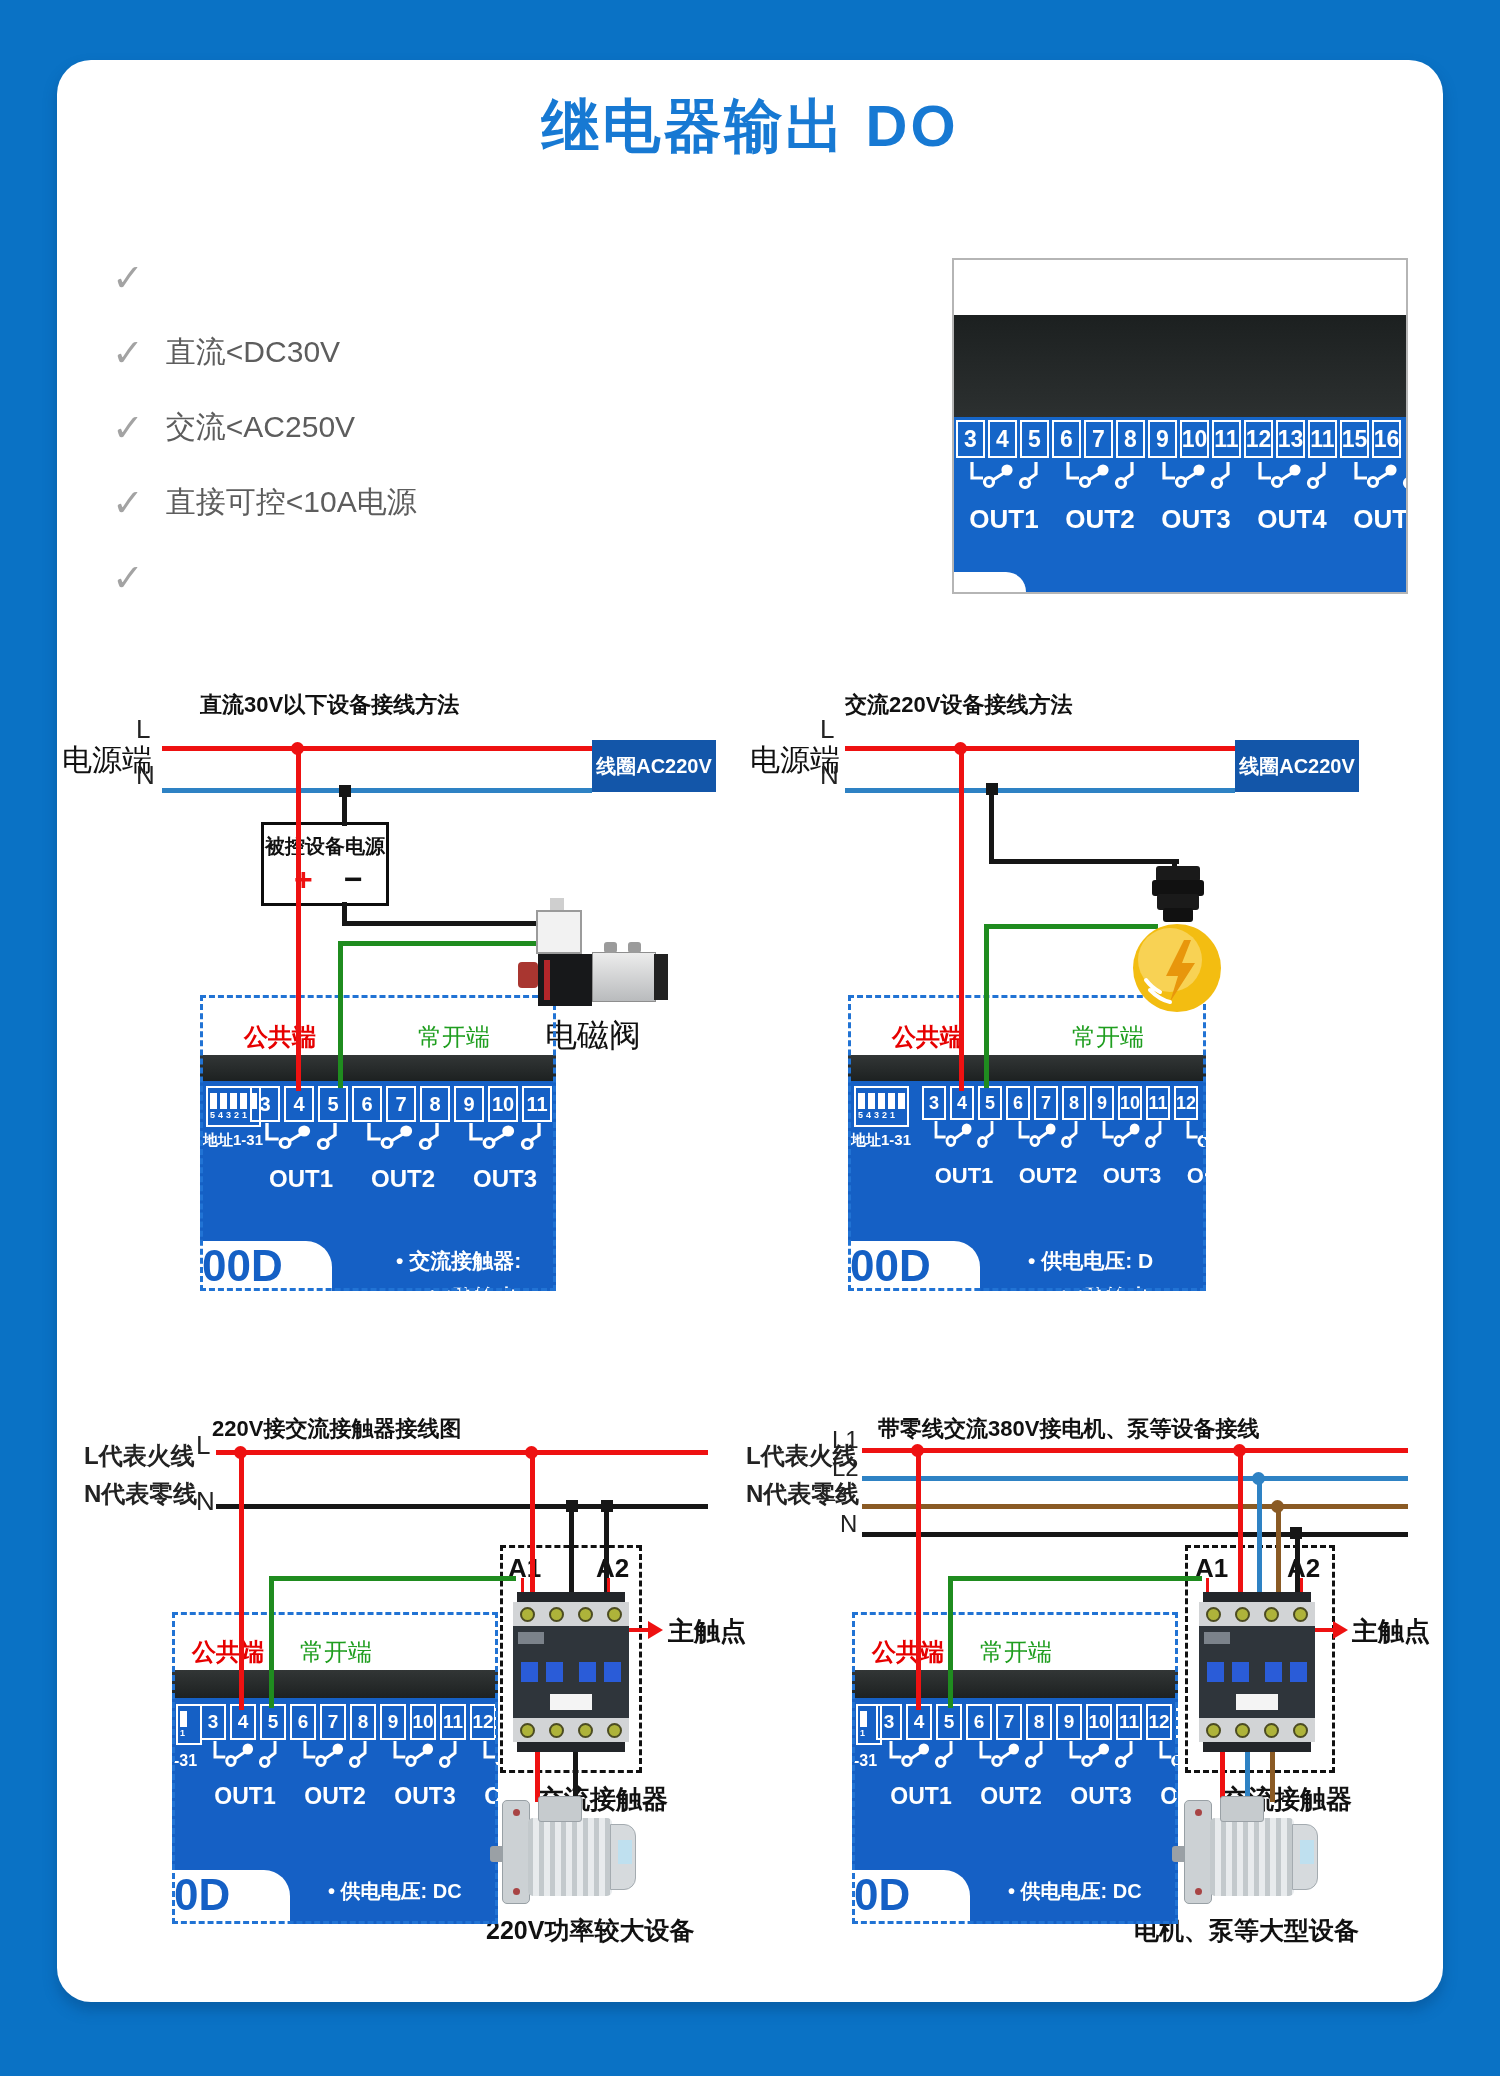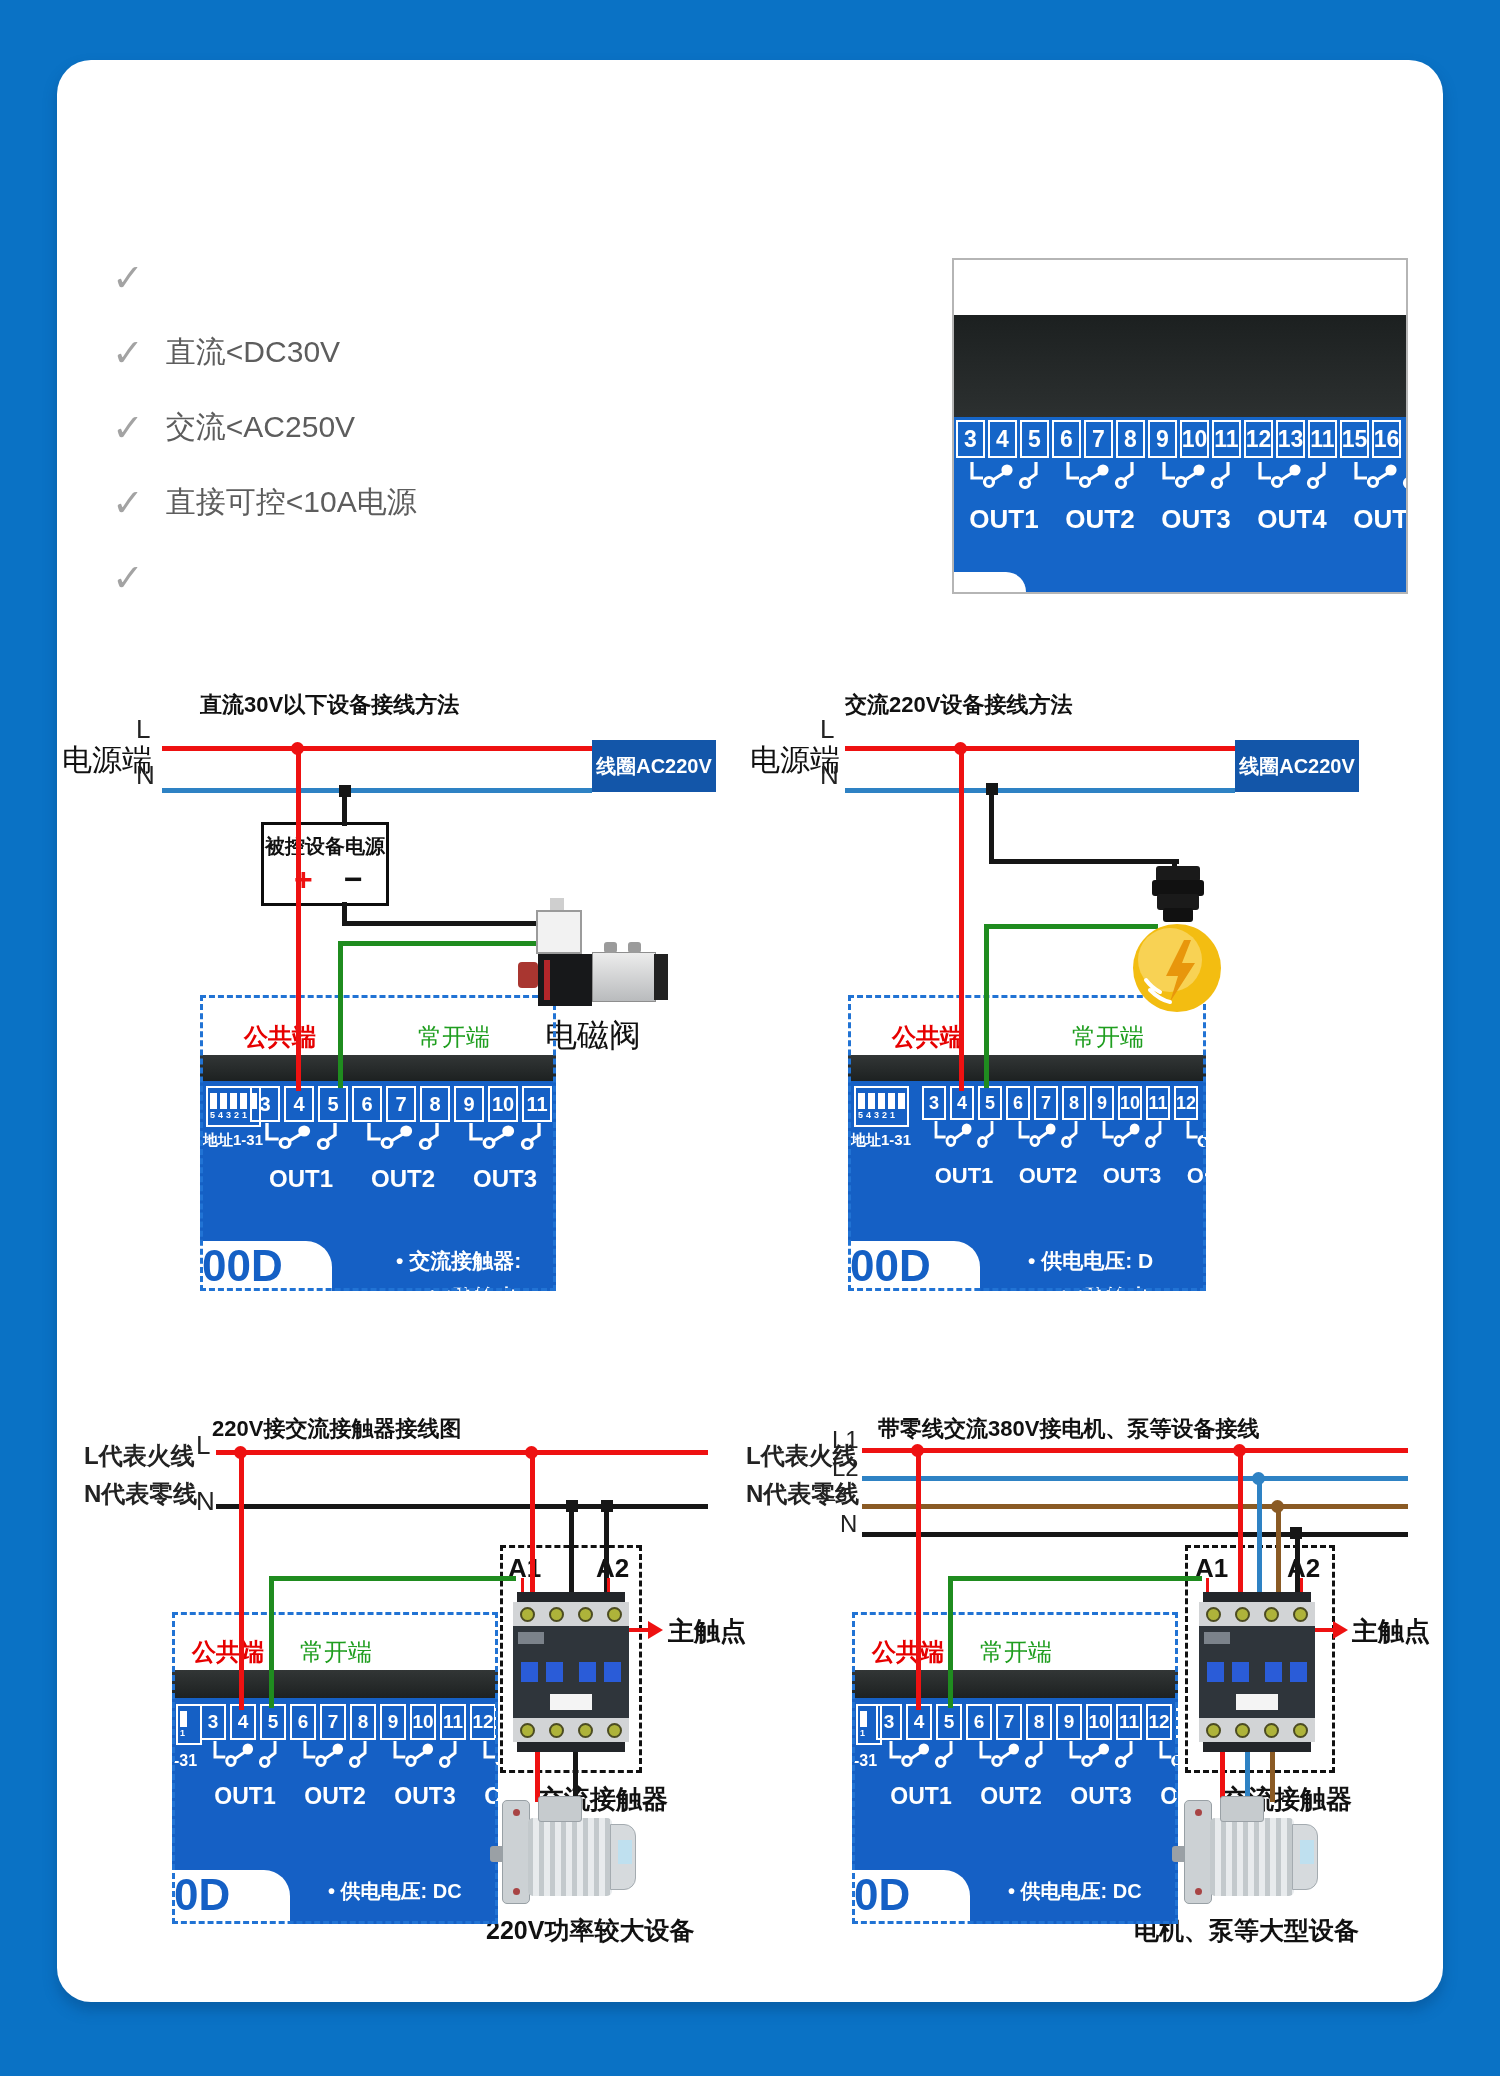--- a/index.html
+++ b/index.html
@@ -106,20 +106,21 @@
   .m-stick{position:absolute;left:128px;top:44px;width:14px;height:24px;background:#bfe0ef}
   .loadlbl{position:absolute;font-size:25px;font-weight:bold;color:#111;white-space:nowrap}
   .vname{position:absolute;font-size:32px;font-weight:normal;color:#111;white-space:nowrap}
 </style>
 </head>
 <body>
 
 <div id="canvas">
   <div class="card"></div>
 
+  <div class="ttl">继电器输出  DO</div>
 
   <div class="features">
 
       <div class="feat">
         <span class="chk">✓</span>
       </div>
 
       <div class="feat">
         <span class="chk">✓</span>
         <span class="ftx">直流&lt;DC30V</span>

